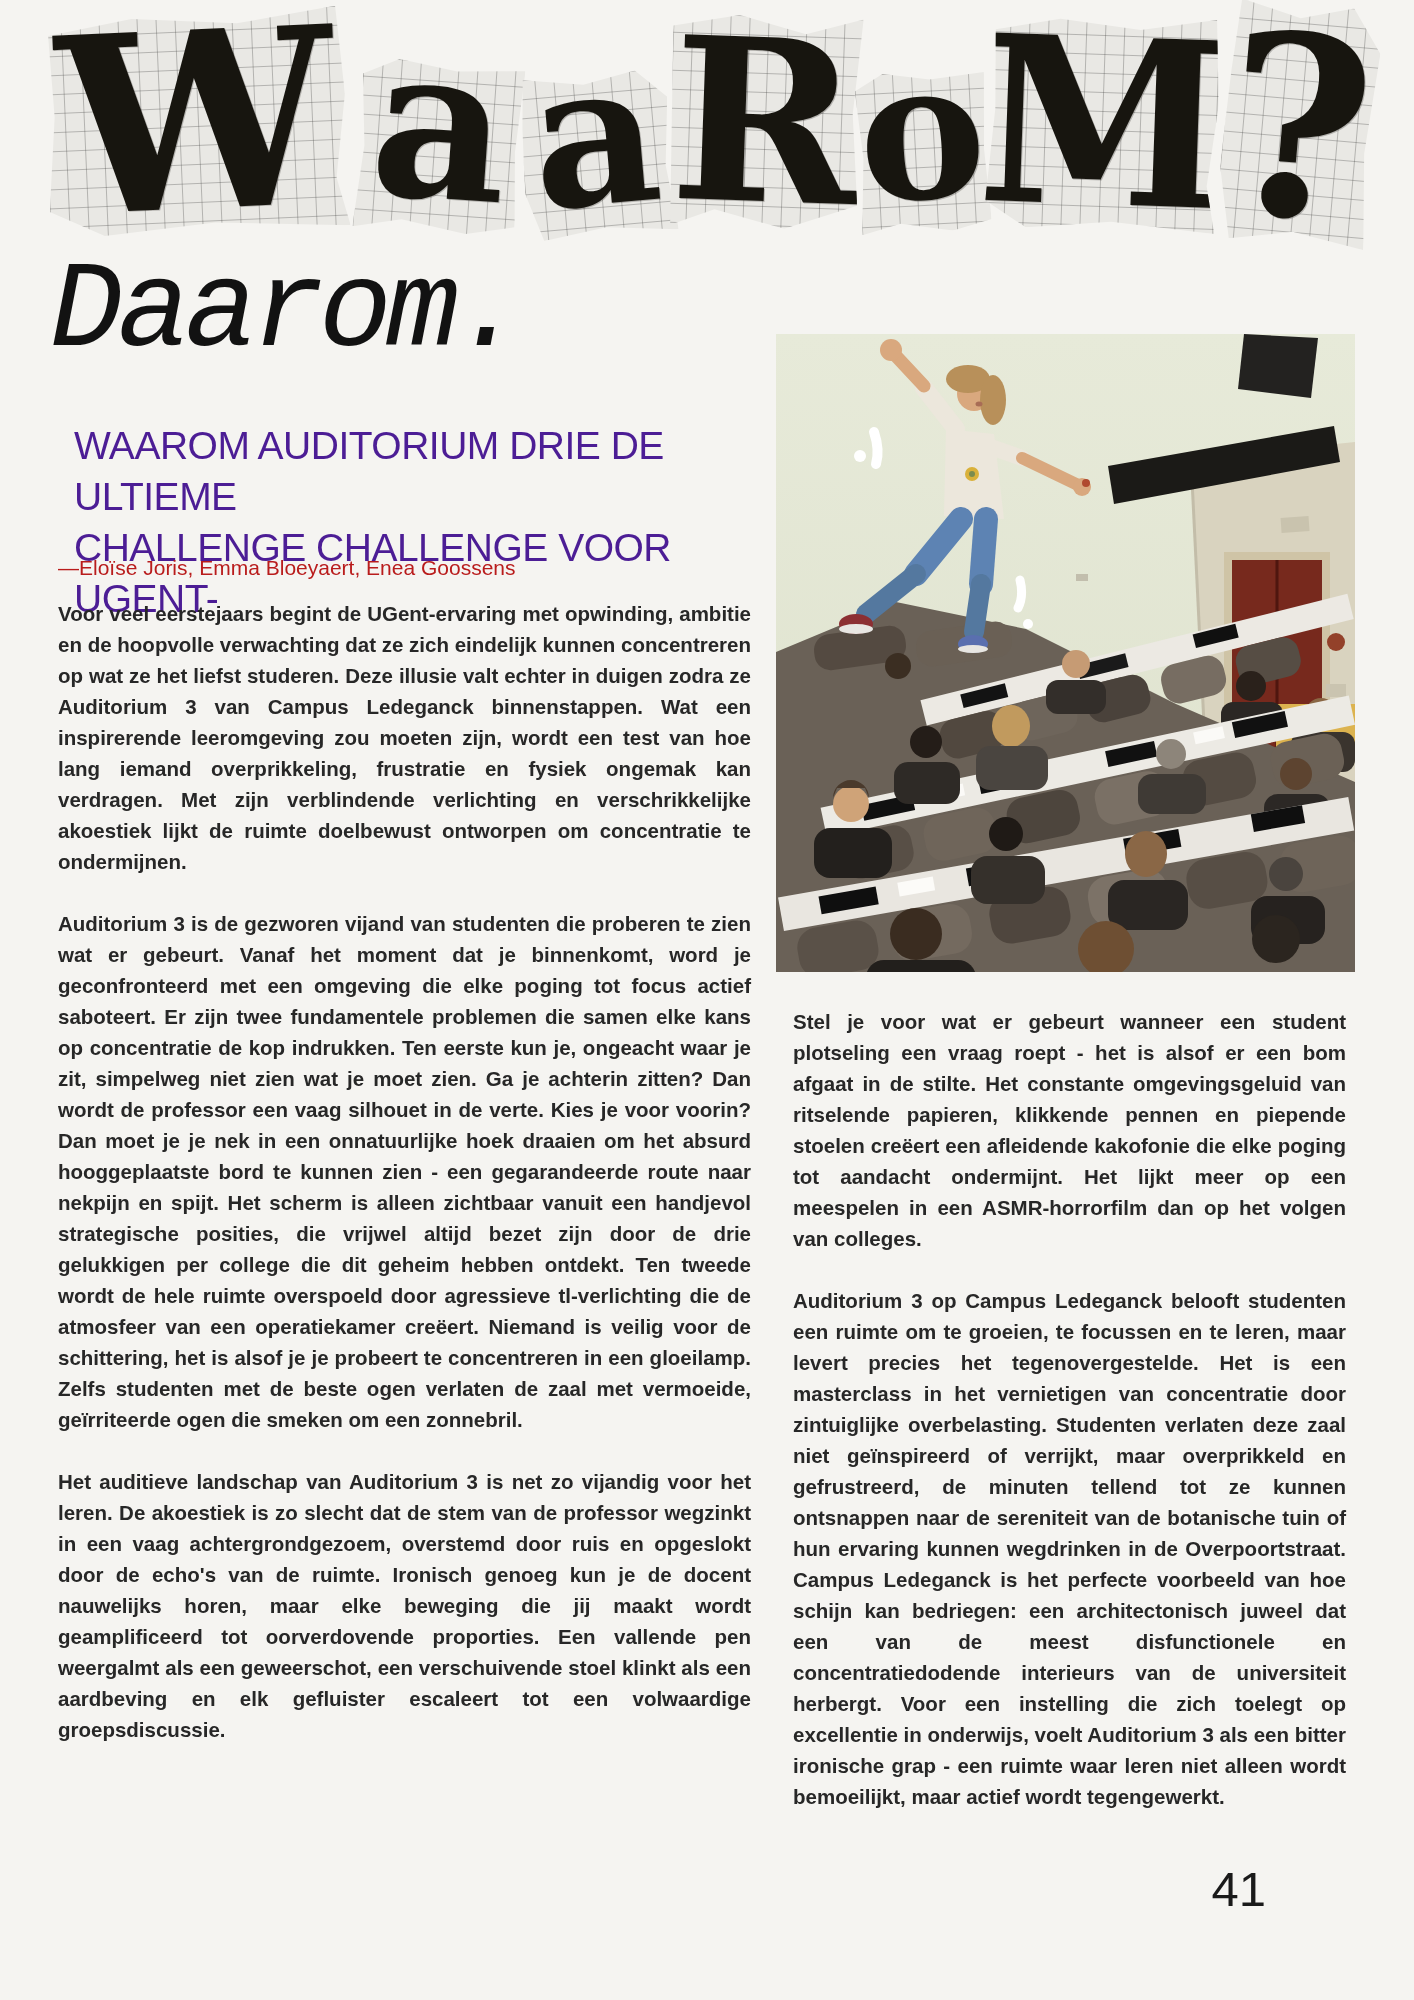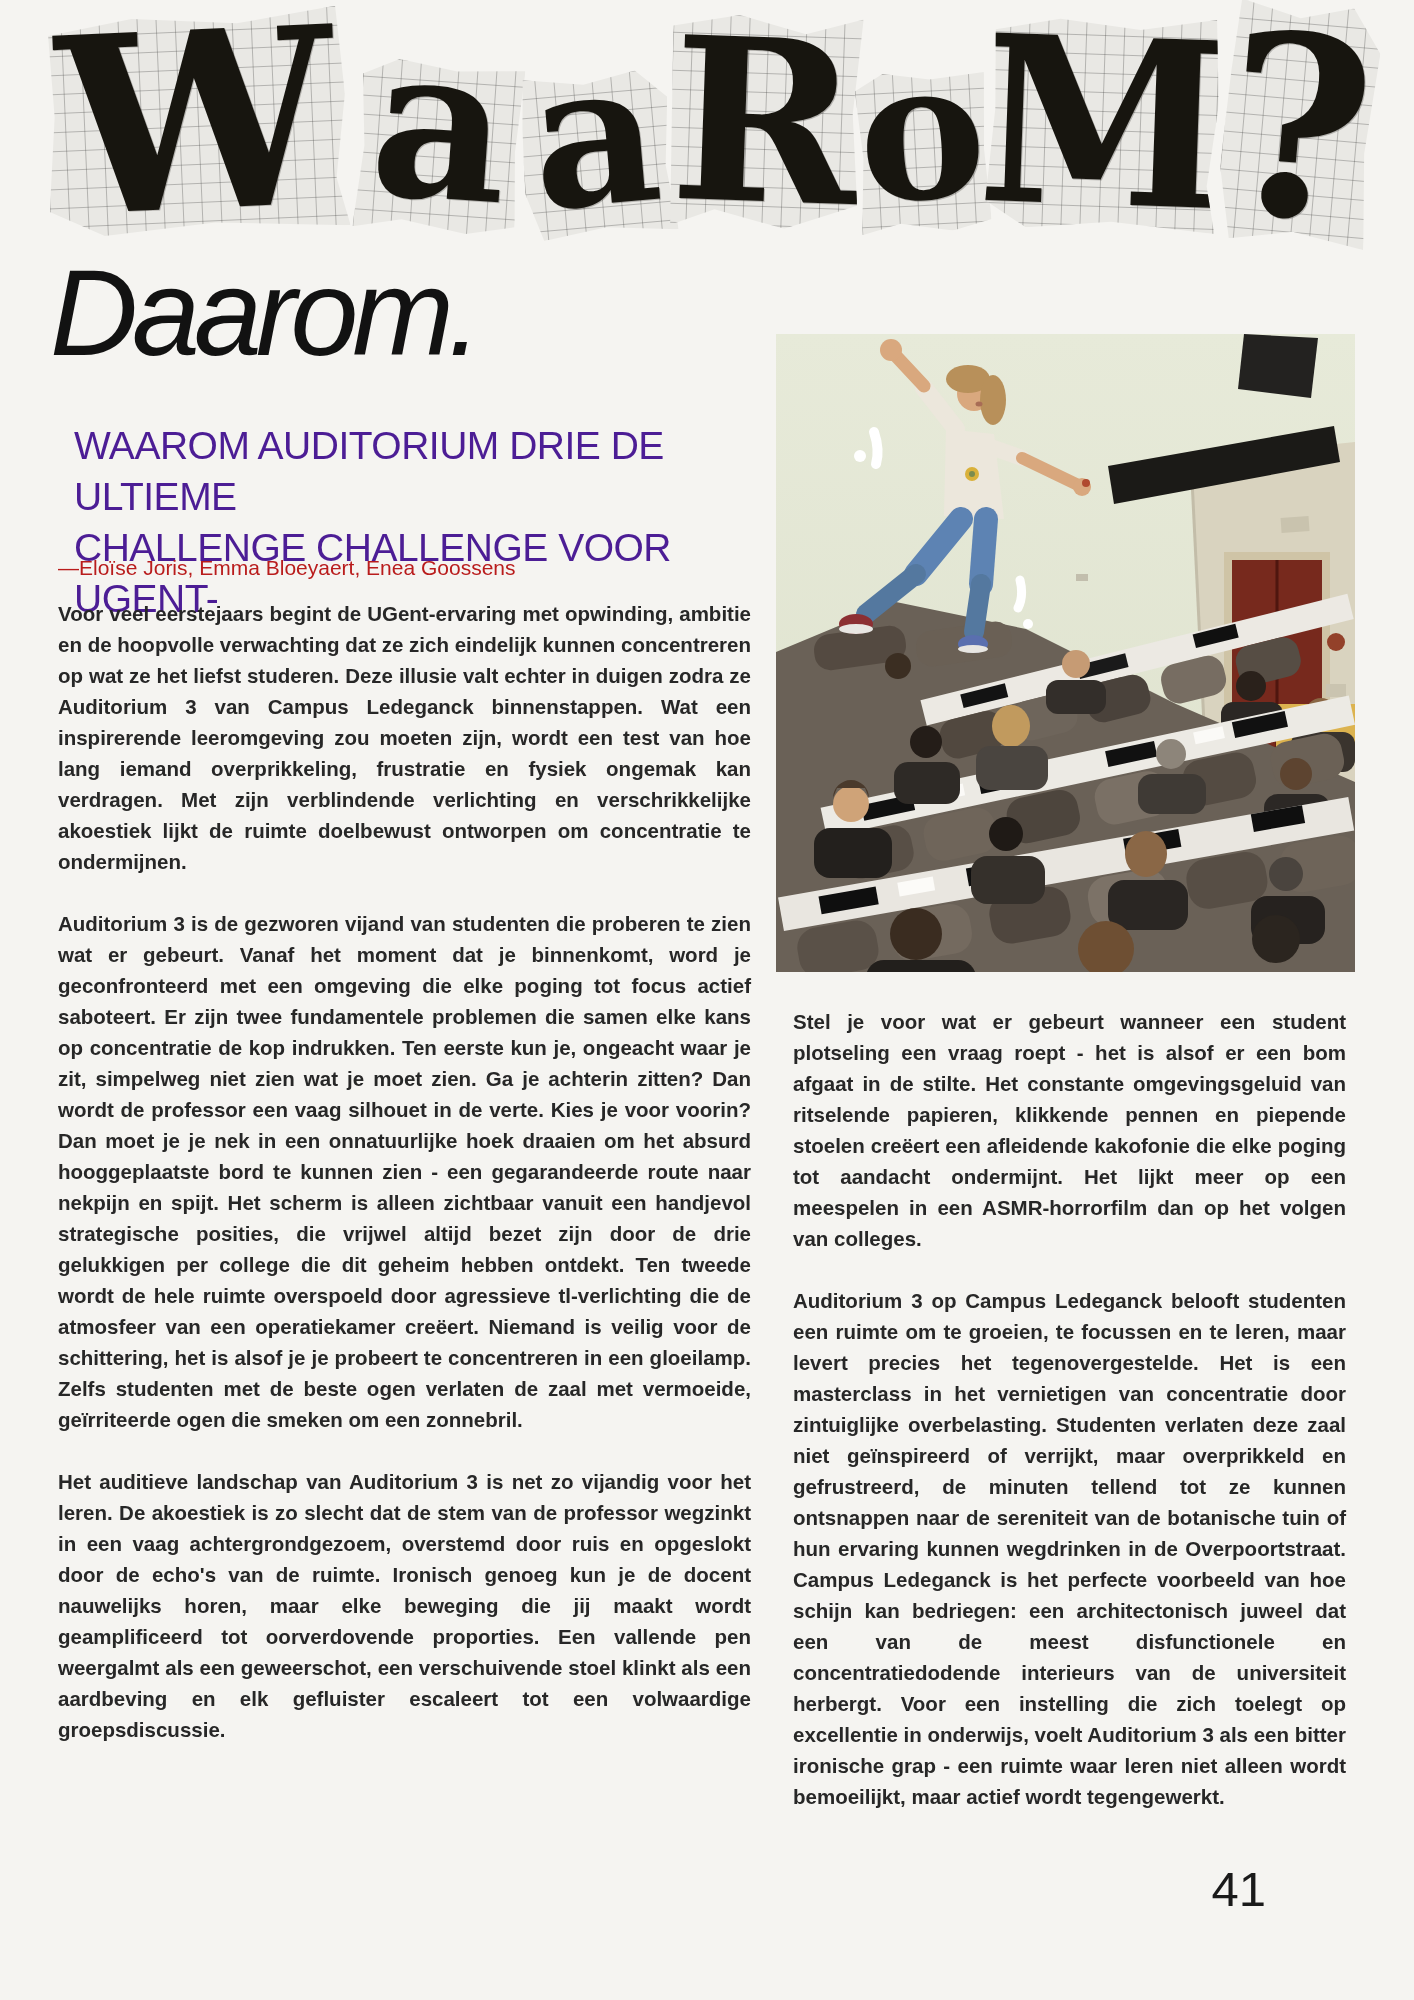--- a/index.html
+++ b/index.html
@@ -28,21 +28,21 @@
   .l-R {left:670px; top:16px; width:190px;height:212px;transform:rotate(2deg);}
   .l-R .glyph{font-size:225px;}
   .l-o {left:858px; top:72px; width:130px;height:160px;transform:rotate(-3deg);}
   .l-o .glyph{font-size:190px;transform:translateY(-20px);}
   .l-M {left:988px; top:16px; width:230px;height:214px;transform:rotate(2deg);}
   .l-M .glyph{font-size:230px;}
   .l-q {left:1224px;top:4px;  width:150px;height:240px;transform:rotate(5deg);}
   .l-q .glyph{font-size:250px;transform:translateY(4px);}
 
   
-  .kicker{position:absolute;left:50px;top:246px;font-family:Liberation Sans, sans-serif;
+  .kicker{position:absolute;left:50px;top:246px;font-family:Liberation Mono, monospace;
           font-style:italic;font-size:122px;letter-spacing:-6px;color:#121212;line-height:1.1;}
   .title{position:absolute;left:58px;top:404px;width:700px;margin:16px;
          font-size:39px;font-weight:400;line-height:51px;letter-spacing:-.5px;color:#4c1d95;}
   .title span{display:block;}
   .byline{position:absolute;left:58px;top:556px;font-size:21px;color:#b91c1c;}
 
   
   .col{position:absolute;font-size:20.5px;line-height:31px;color:#272727;
        text-align:justify;text-justify:inter-word;}
   .col p{margin:0 0 31px 0;font-weight:bold;}

